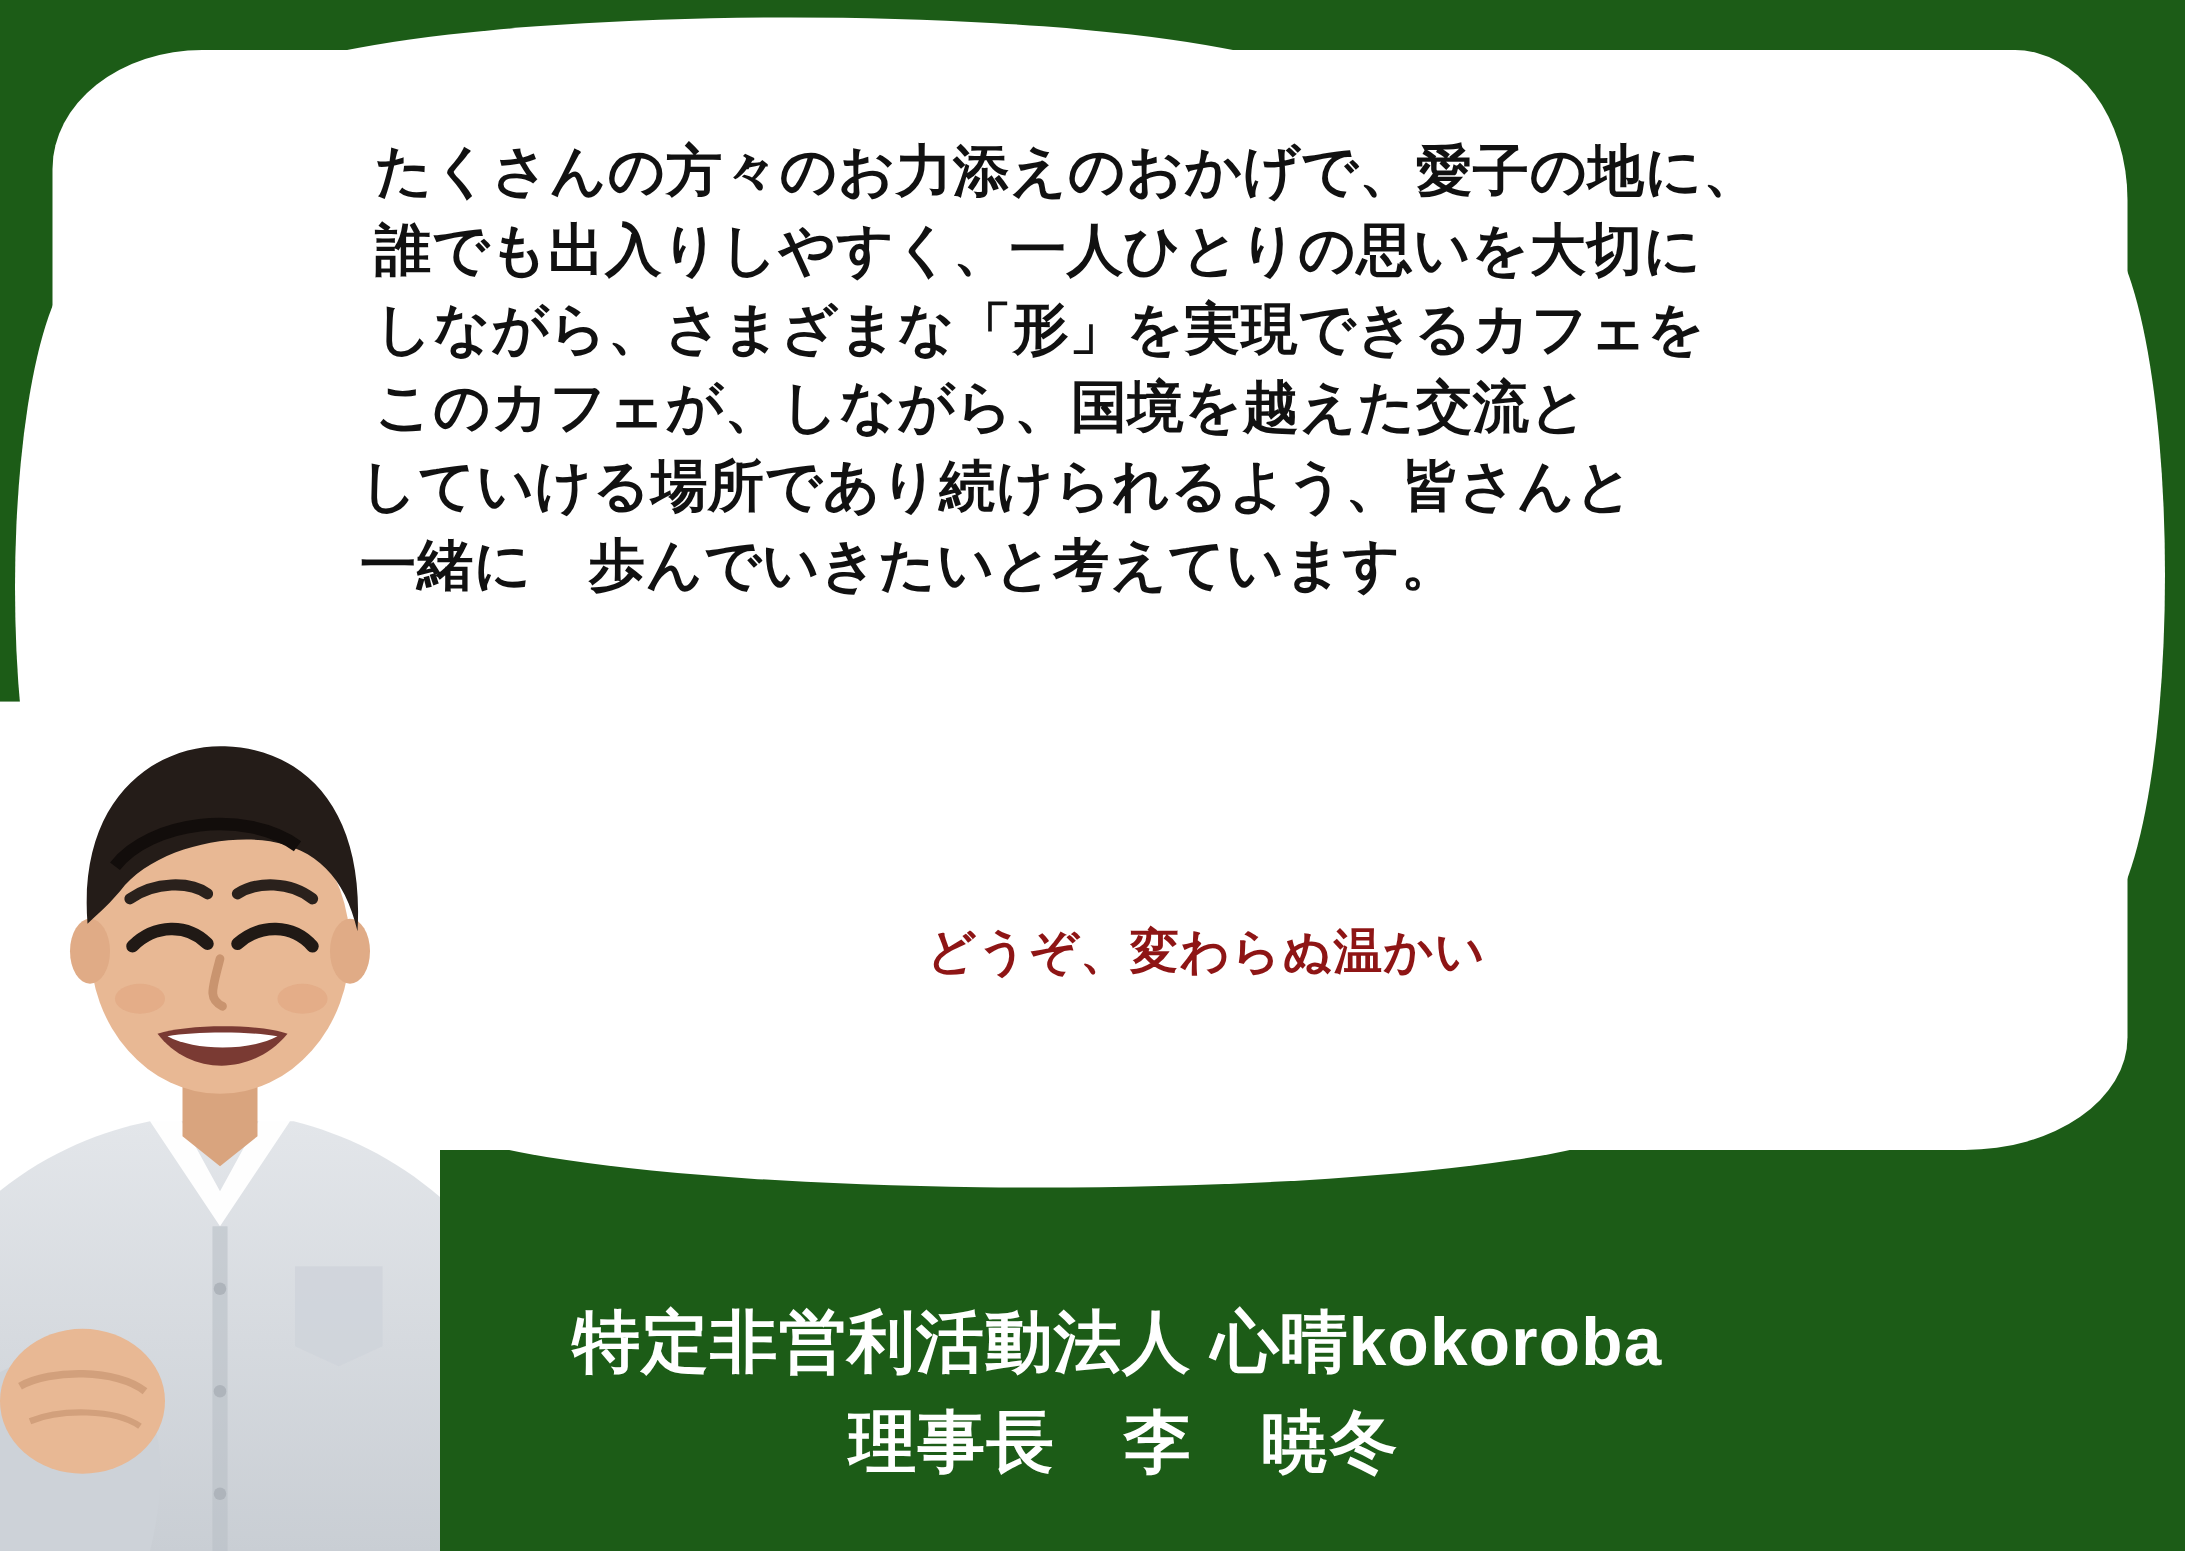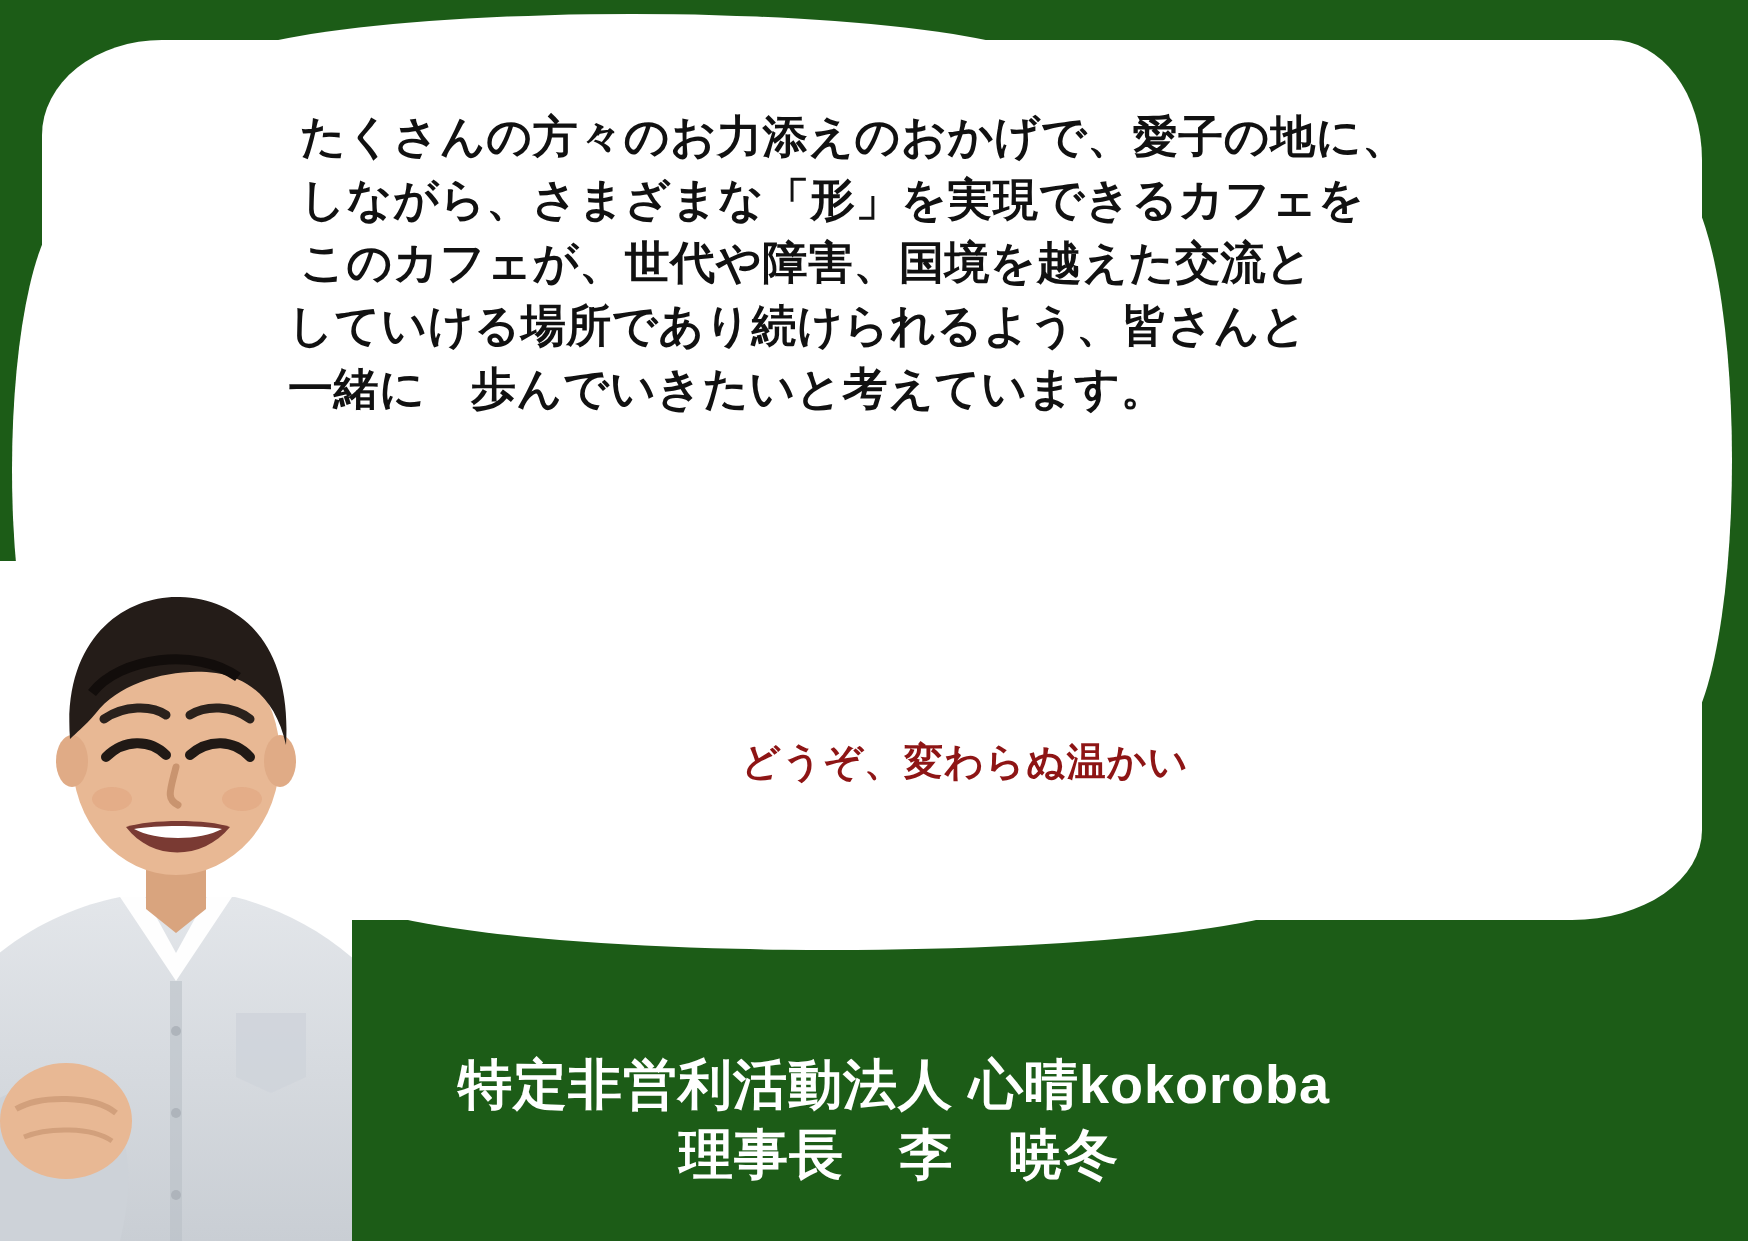--- a/index.html
+++ b/index.html
@@ -130,20 +130,21 @@
     line-height: 1.30;
     font-weight: 700;
     letter-spacing: 1px;
     white-space: pre;
   }
   .signature p.org {
     padding-left: 80px;
   }
   .signature p.person {
     padding-left: 90px;
+    margin-top: 10px;
   }
 
   
   .portrait {
     position: absolute;
     left: 0;
     bottom: 0;
     width: 352px;
     height: 680px;
     z-index: 9;
@@ -156,22 +157,23 @@
 
 <div id="poster">
 
   <div class="panel">
     <span class="panel-side-bump bump-left"></span>
     <span class="panel-side-bump bump-right"></span>
   </div>
 
   <div class="copy">
     <p>たくさんの方々のお力添えのおかげで、愛子の地に、</p>
+    <p>誰でも出入りしやすく、一人ひとりの思いを大切に</p>
     <p>しながら、さまざまな「形」を実現できるカフェを</p>
-    <p>このカフェが、世代や障害、国境を越えた交流と</p>
+    <p>このカフェが、しながら、国境を越えた交流と</p>
     <p class="indent-less">していける場所であり続けられるよう、皆さんと</p>
     <p class="indent-less">一緒に　歩んでいきたいと考えています。</p>
   </div>
 
   <div class="emphasis">
     <p>どうぞ、変わらぬ温かい</p>
   </div>
 
   <div class="signature">
     <p class="org">特定非営利活動法人 心晴kokoroba</p>

